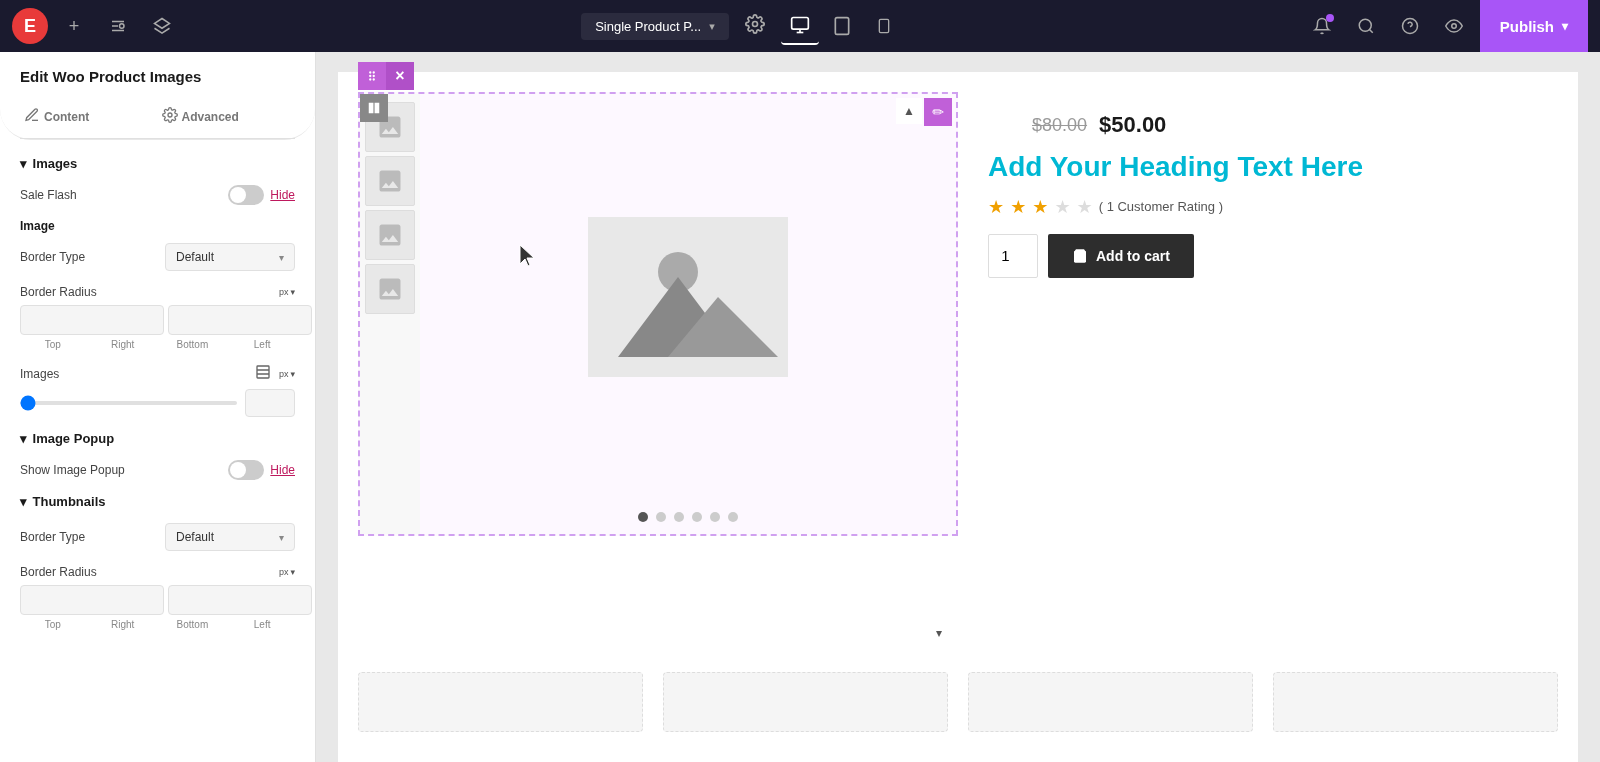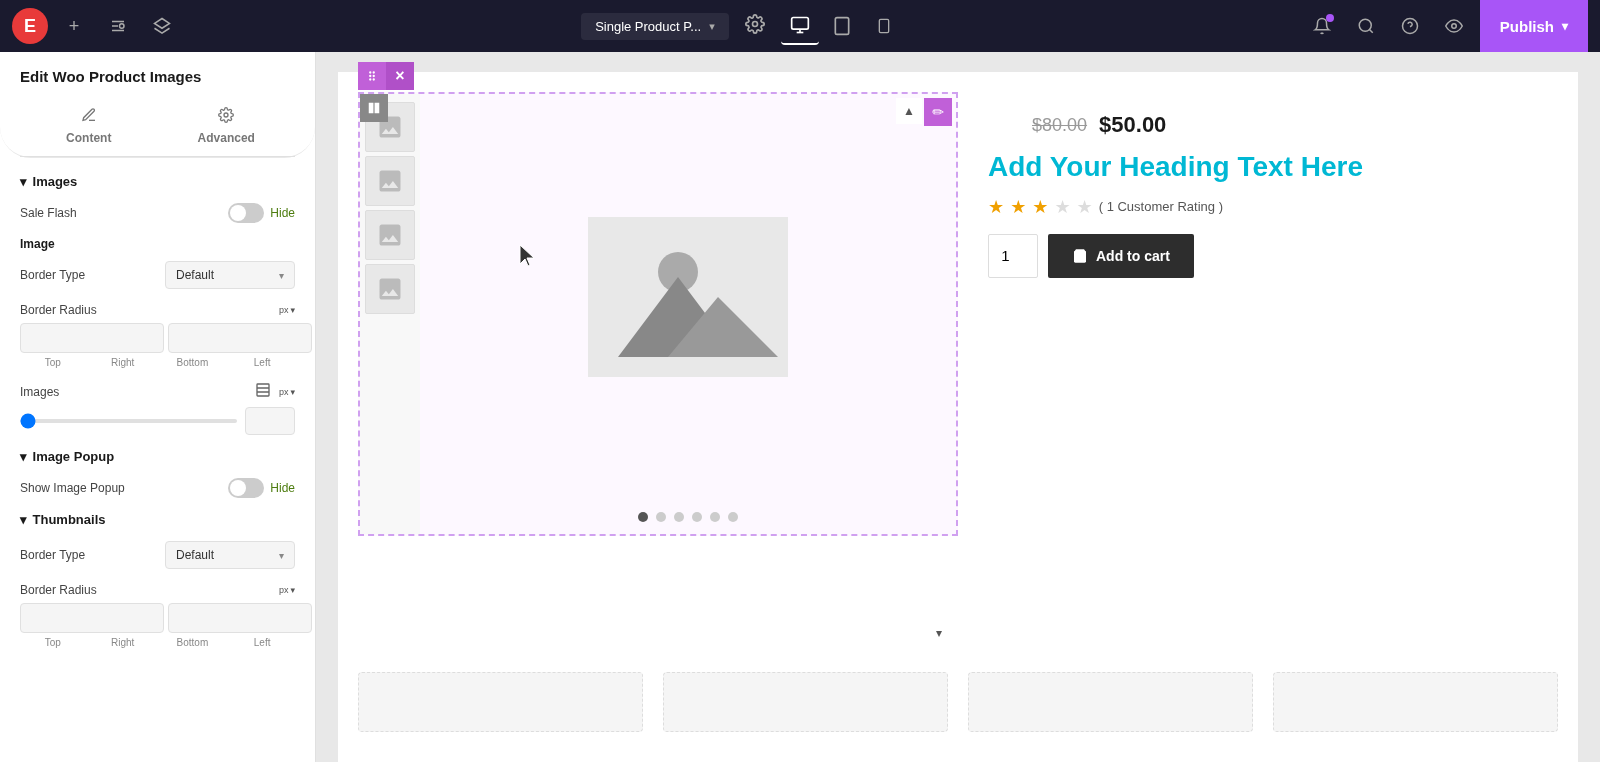--- a/index.html
+++ b/index.html
@@ -49,21 +49,21 @@
       display: flex; flex-direction: column; flex-shrink: 0; overflow-y: auto;
     }
     .sidebar-header {
       padding: 16px 20px 16px; font-size: 15px; font-weight: 600; color: #1a1a1a;
       border-bottom: 1px solid #e8e8e8; padding-bottom: 0; border-radius: 31px;
     }
     .sidebar-header-title { padding-bottom: 12px; }
     .sidebar-tabs { display: flex; gap: 0; border-bottom: 1px solid #e0e0e0; }
     .sidebar-tab {
       flex: 1; text-align: center; padding: 10px 4px; font-size: 12px; color: #777;
-      cursor: pointer; display: flex; flex-direction: column; align-items: center; gap: 4px;
+      cursor: pointer; display: flex; flex-direction: row; align-items: center; gap: 4px;
       border-bottom: 2px solid transparent; margin-bottom: -1px;
     }
     .sidebar-tab.active { color: #1a1a1a; border-bottom: 2px solid #1a1a1a; }
     .sidebar-tab-icon { font-size: 16px; }
 
     .sidebar-content { padding: 16px 20px; flex: 1; }
 
     .section-header {
       display: flex; align-items: center; gap: 6px; font-size: 13px; font-weight: 600;
       color: #1a1a1a; margin-bottom: 14px; cursor: pointer;
@@ -74,21 +74,21 @@
       margin-bottom: 14px;
     }
     .field-label { font-size: 12px; color: #444; }
 
     
     .toggle-wrap { display: flex; align-items: center; gap: 6px; }
     .toggle {
       width: 36px; height: 20px; background: #ccc; border-radius: 10px; position: relative; cursor: pointer;
     }
     .toggle-knob { width: 16px; height: 16px; background: white; border-radius: 50%; position: absolute; top: 2px; left: 2px; }
-    .toggle-label { font-size: 12px; color: #4d7c0f; }
+    .toggle-label { font-size: 12px; color: #be185d; text-decoration: underline; }
 
     .subsection-label { font-size: 12px; font-weight: 600; color: #1a1a1a; margin-bottom: 10px; margin-top: 4px; }
 
     .select-field {
       display: flex; align-items: center; background: #f5f5f5; border: 1px solid #e0e0e0;
       border-radius: 4px; padding: 6px 10px; font-size: 12px; color: #333; cursor: pointer;
       justify-content: space-between; min-width: 130px;
     }
     .select-field .arrow { font-size: 10px; color: #888; }
 

